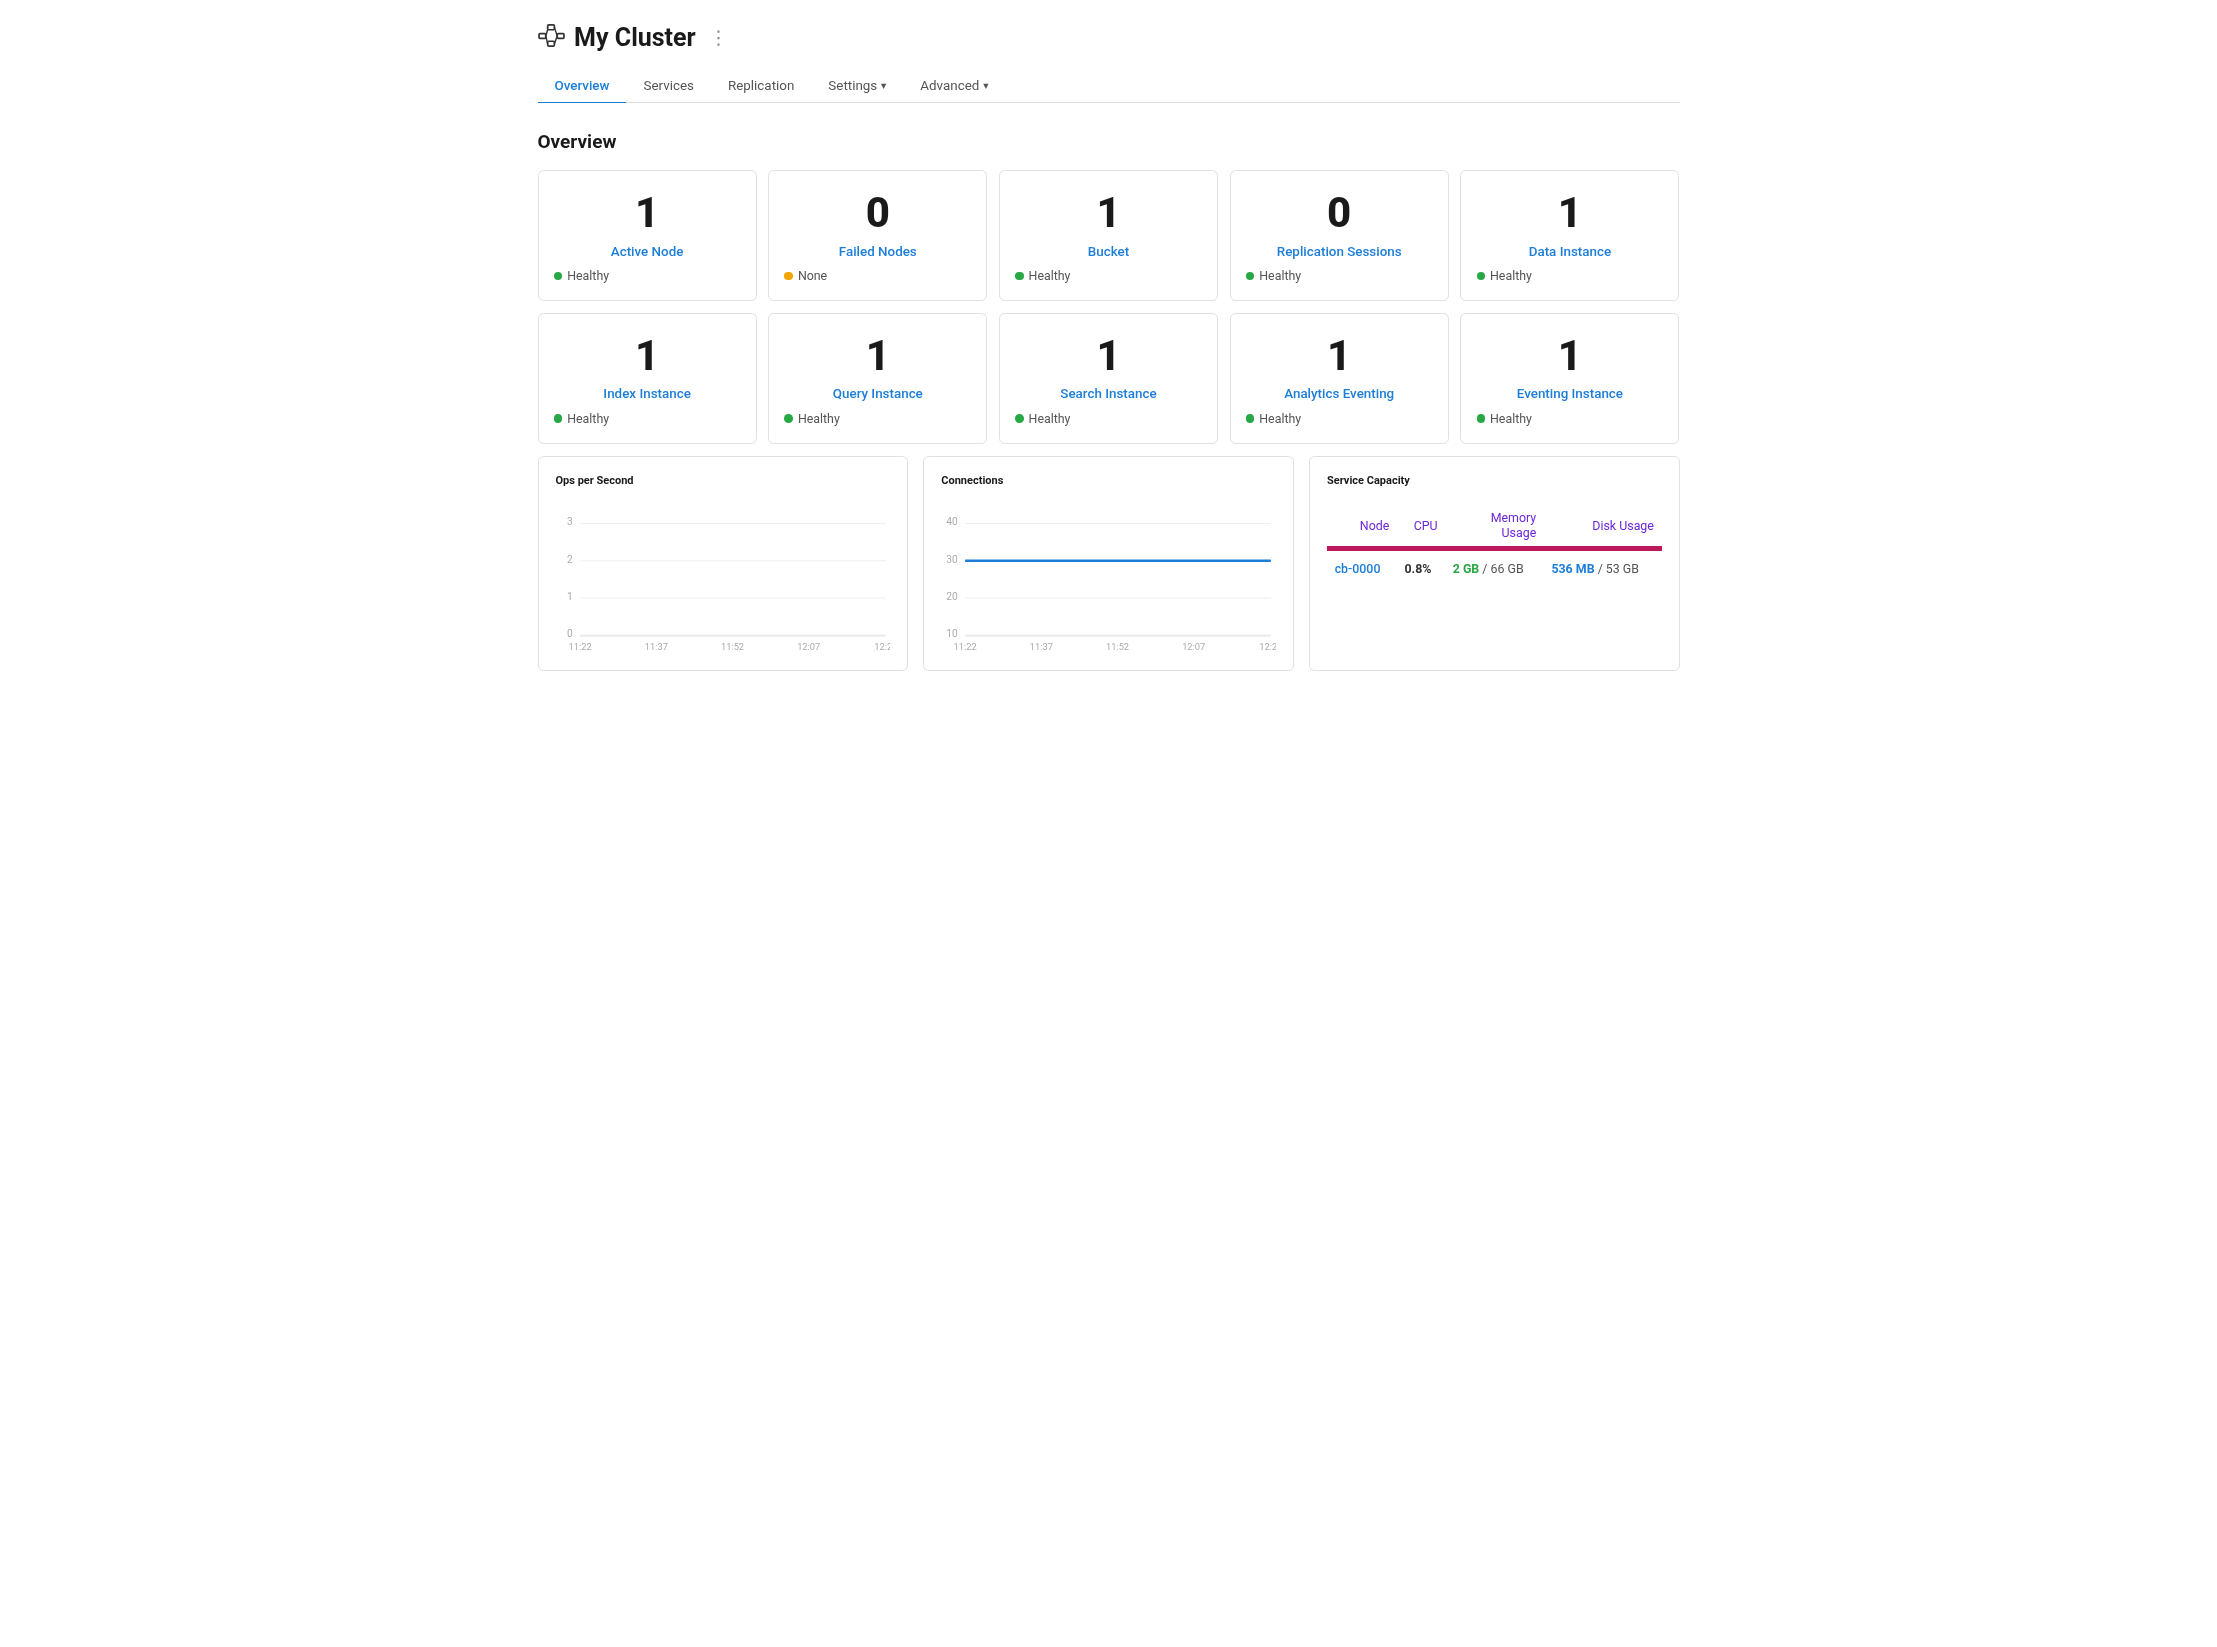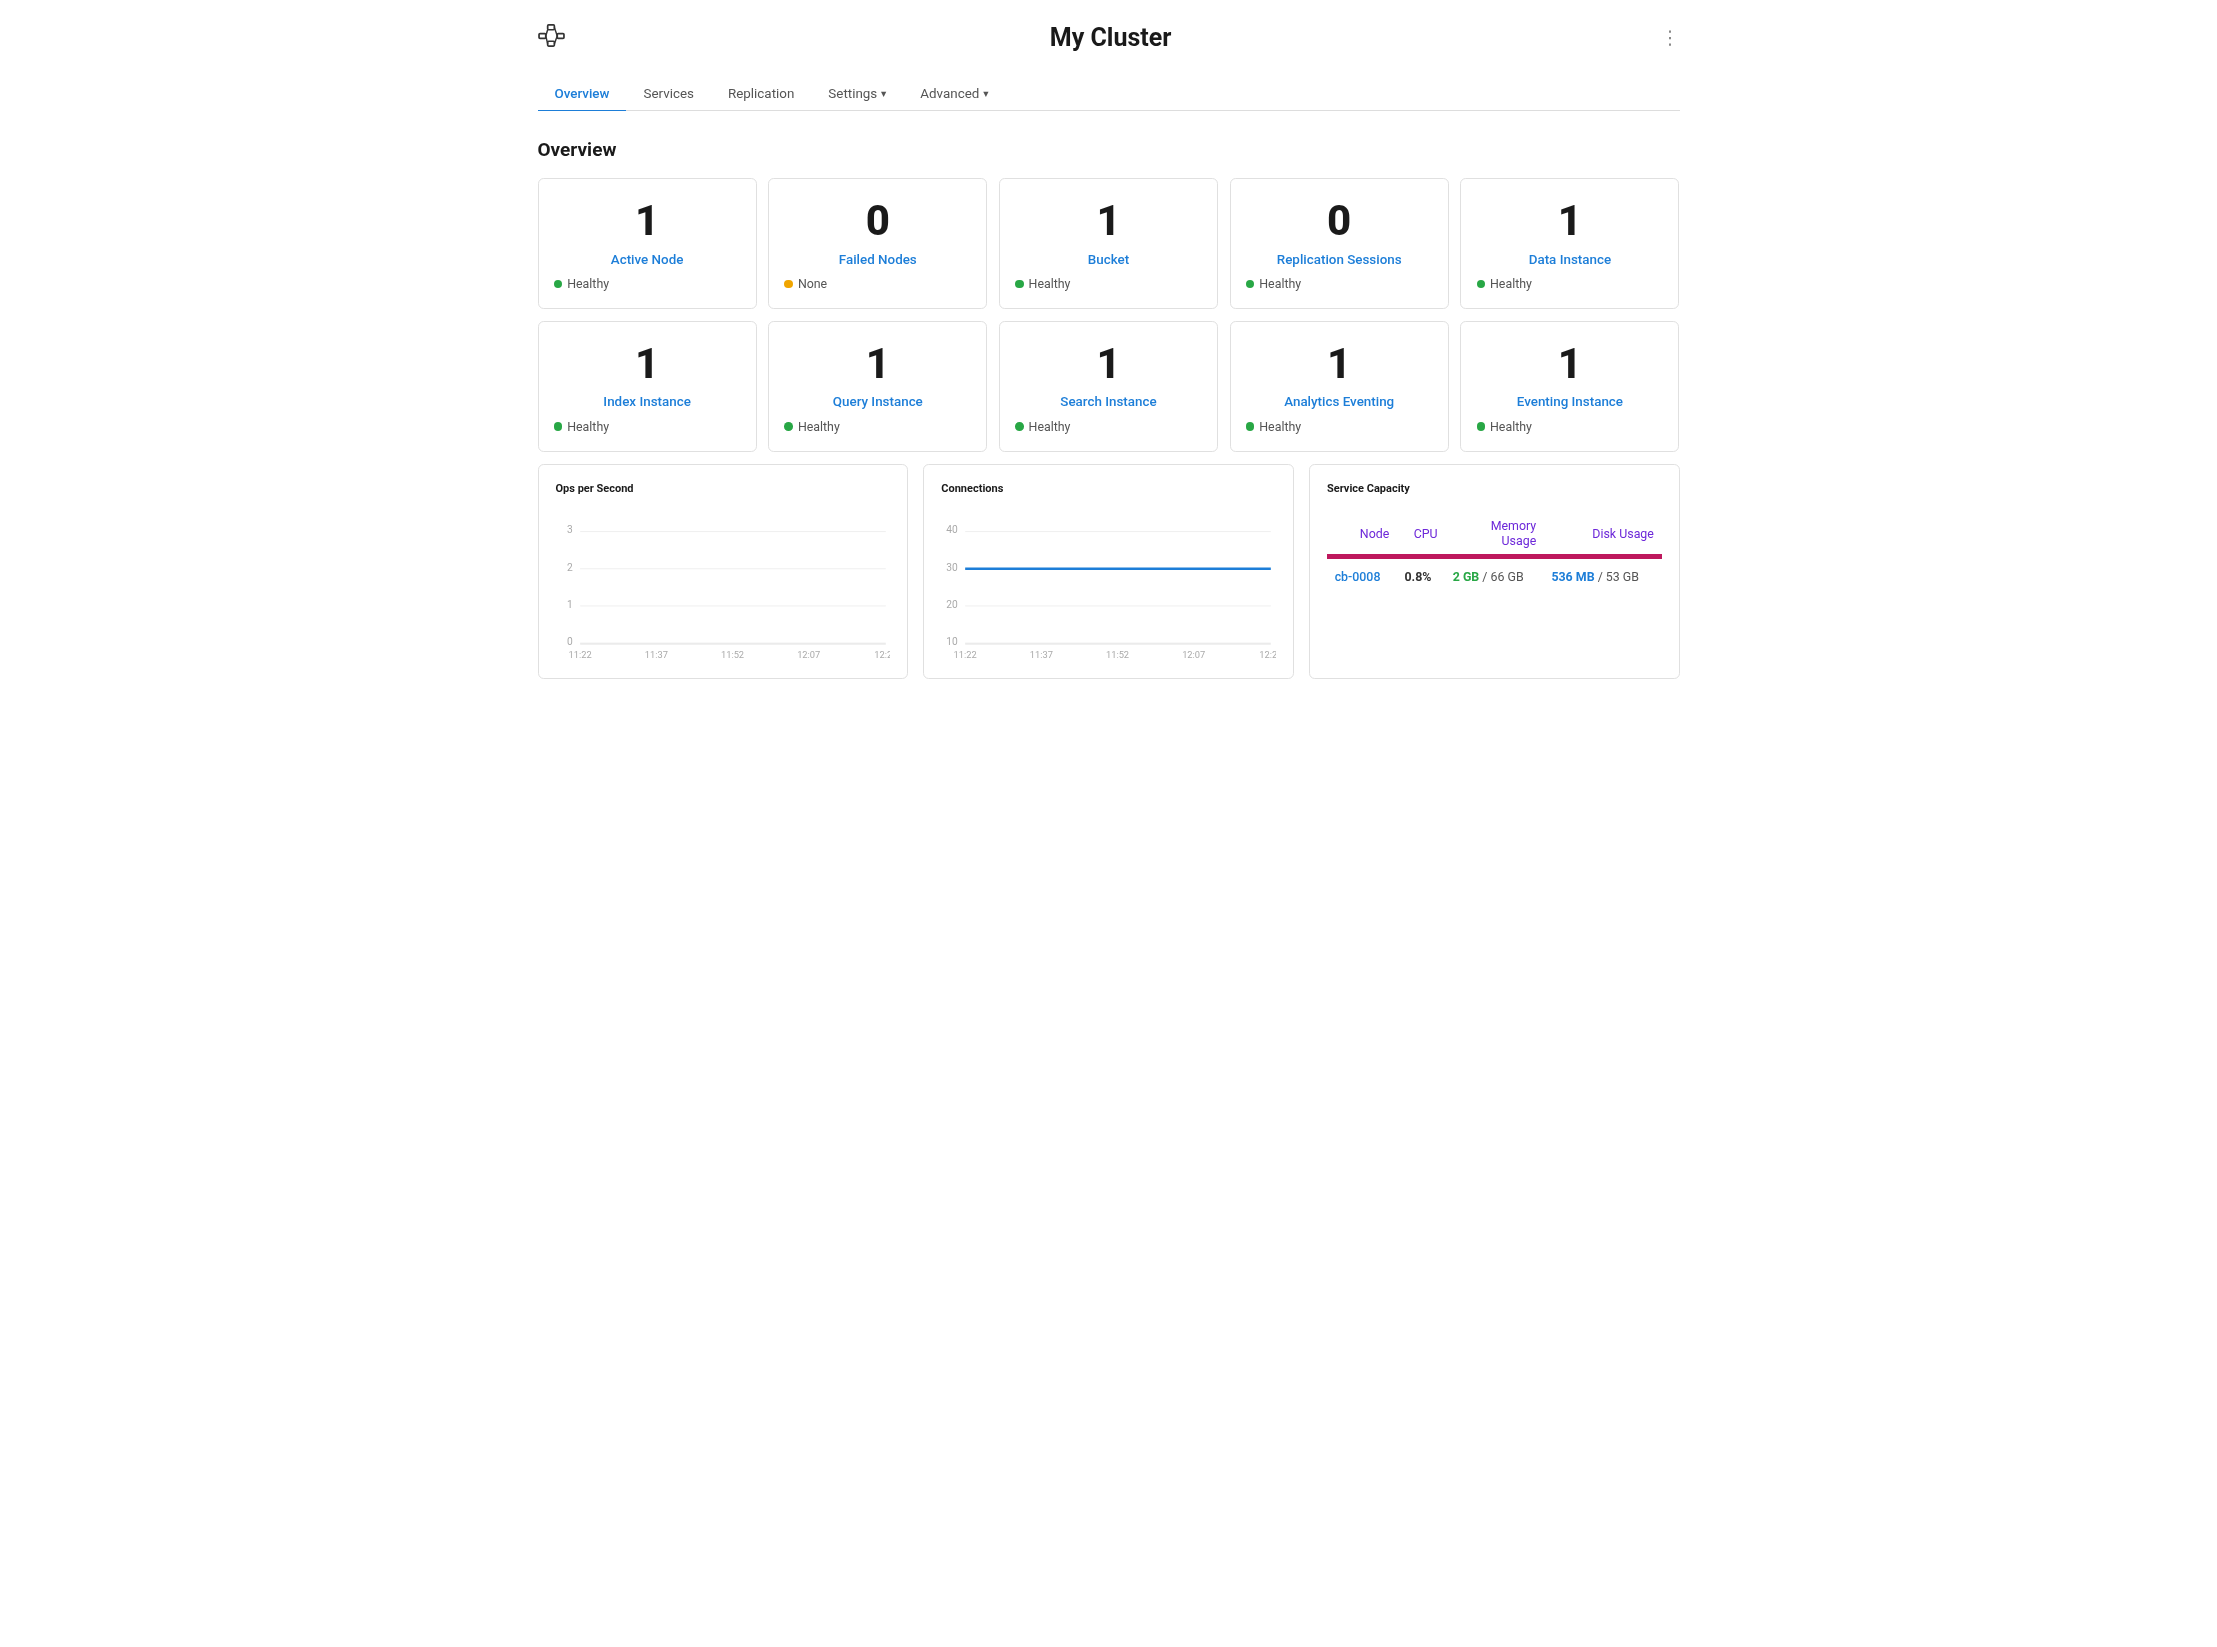--- a/index.html
+++ b/index.html
@@ -12,22 +12,21 @@
     .page-container {
       max-width: 1204px;
       margin: 0 auto;
       padding: 23px 31px;
     }
     
     .page-header {
       display: flex;
       align-items: center;
       gap: 9.6px;
-      margin-bottom: 24px;
-      justify-content: space-between;
+      margin-bottom: 16px;
     }
     .cluster-icon {
       color: #333;
       font-size: 21px;
     }
     .page-title {
       font-size: 25px;
       font-weight: 700;
       color: #1a1a1a;
     }
@@ -429,21 +428,21 @@
             <tr>
               <th>Node</th>
               <th>CPU</th>
               <th style="white-space: pre-line;">Memory<br>Usage</th>
               <th>Disk Usage</th>
             </tr>
           </thead>
           <tbody>
             <tr>
               <td>
-                <span class="node-link">cb-0008</span>
+                <span class="node-link">cb-0000</span>
               </td>
               <td>
                 <span class="cpu-val">0.8%</span>
               </td>
               <td>
                 <span class="mem-used">2 GB</span><span class="mem-total"> / </span><span class="mem-total">66 GB</span>
               </td>
               <td>
                 <span class="disk-used">536 MB</span><span class="disk-total"> / </span><span class="disk-total">53 GB</span>
               </td>

